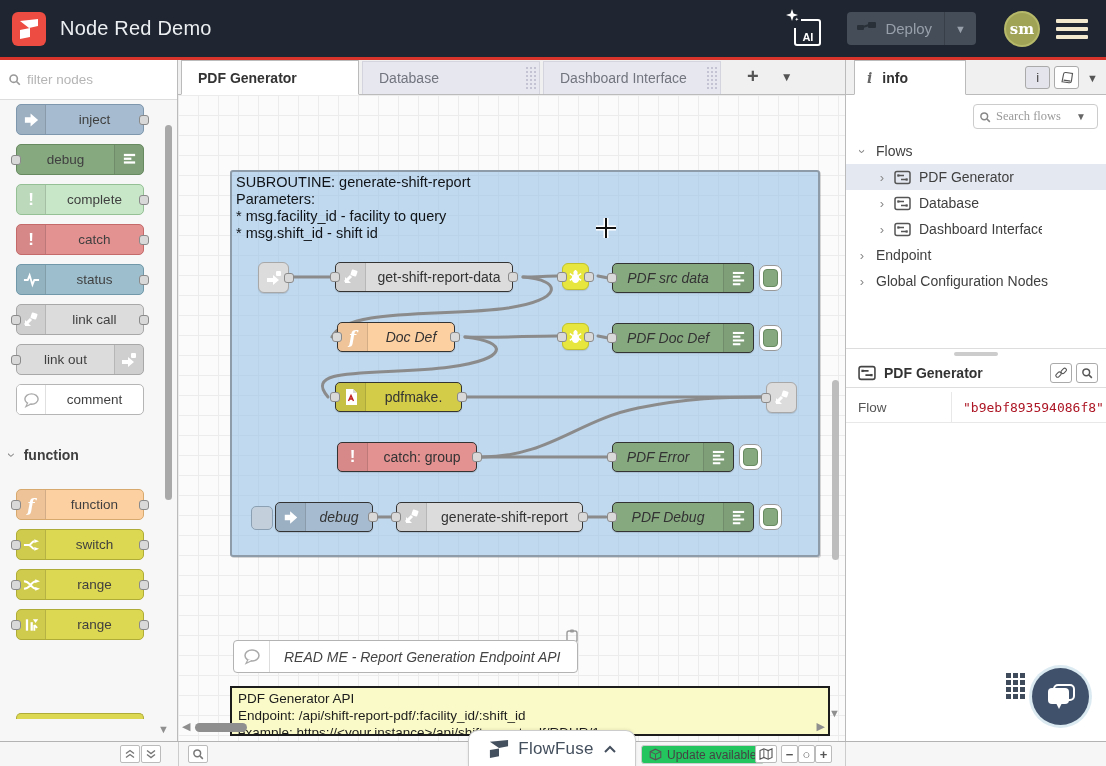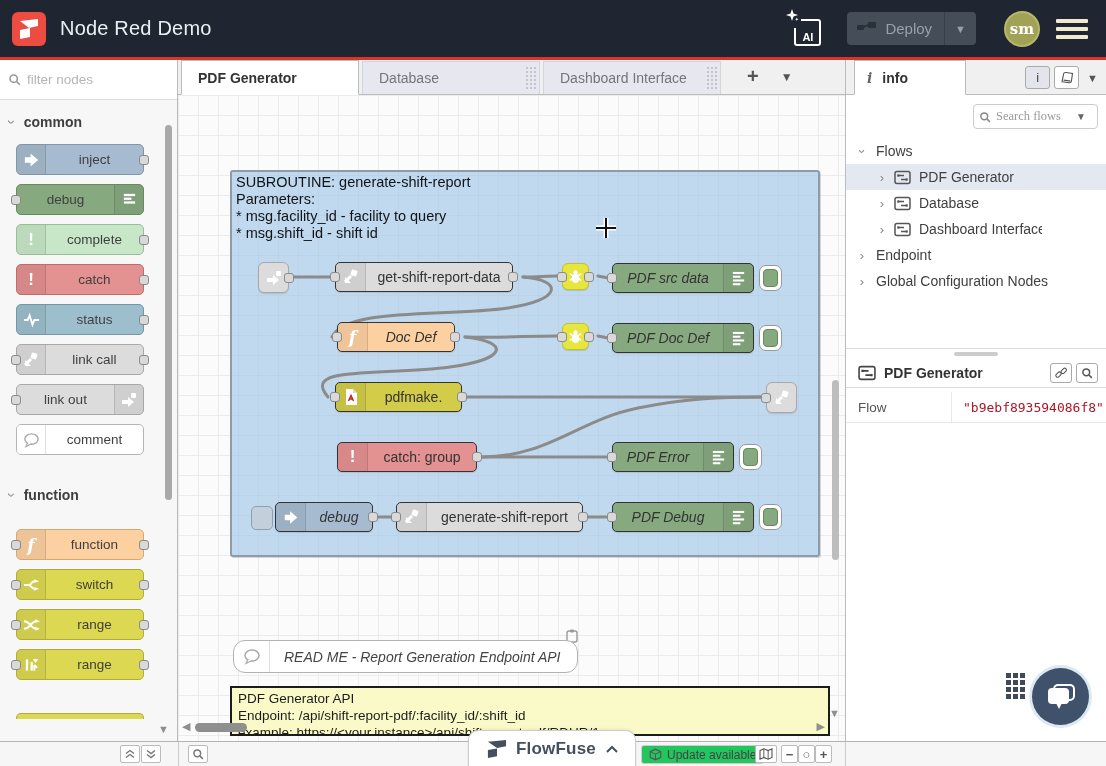--- a/index.html
+++ b/index.html
@@ -73,21 +73,21 @@
   .nicon{width:30px;height:100%;background:rgba(0,0,0,.055);display:flex;align-items:center;justify-content:center;flex:none}
   .nicon.ileft{border-right:1px solid rgba(0,0,0,.12);border-radius:4px 0 0 4px}
   .nicon.iright{border-left:1px solid rgba(0,0,0,.12);border-radius:0 4px 4px 0}
   .sqnode{position:absolute;width:31px;height:31px;border:1px solid #a8a8a8;border-radius:6px;background:#dcdcdc;display:flex;align-items:center;justify-content:center;box-shadow:0 1px 1px rgba(0,0,0,.12)}
   .bugnode{position:absolute;width:27px;height:27px;border:1px solid #c2c22d;border-radius:6px;background:#e6e63e;display:flex;align-items:center;justify-content:center;box-shadow:0 1px 1px rgba(0,0,0,.12)}
   .dbg-toggle{position:absolute;width:23px;height:26px;background:#fff;border:1px solid #999;border-radius:7px}
   .dbg-toggle::after{content:"";position:absolute;left:3px;right:3px;top:3px;bottom:3px;background:#87a980;border:1px solid #678a60;border-radius:4px}
   .inj-btn{position:absolute;width:22px;height:24px;background:#c3d0dc;border:1px solid #8ba0b3;border-radius:5px}
   .glyph-f{color:#fff;font-family:"DejaVu Serif","Liberation Serif",serif;font-style:italic;font-weight:bold;font-size:17px}
   .glyph-ex{color:#fff;font-weight:bold;font-size:17px}
-  .readme{position:absolute;left:55px;top:545px;width:345px;height:33px;background:#fff;border:1px solid #b3b3b3;border-radius:12px;display:flex;align-items:center;font-size:14px;color:#444}
+  .readme{position:absolute;left:55px;top:545px;width:345px;height:33px;background:#fff;border:1px solid #b3b3b3;border-radius:4px;display:flex;align-items:center;font-size:14px;color:#444}
   .readme .ric{width:36px;height:100%;border-right:1px solid #ddd;display:flex;align-items:center;justify-content:center}
   .readme .rlabel{font-style:italic;padding-left:14px;white-space:nowrap}
   .clipicon{position:absolute;left:388px;top:534px}
   .apinote{position:absolute;left:52px;top:591px;width:600px;height:50px;background:#fafac8;border:2px solid #1c1c1c;padding:2px 6px;font-size:13.5px;color:#1c1c1c;line-height:17px;overflow:hidden;white-space:nowrap}
   .crosshair{position:absolute;left:417px;top:122px;width:22px;height:22px;pointer-events:none}
   
   .v-thumb{position:absolute;right:6px;top:285px;width:7px;height:180px;background:#bdbdbd;border-radius:4px}
   .v-down{position:absolute;right:5px;top:612px;color:#8f8f8f;font-size:11px}
   .h-left{position:absolute;left:4px;bottom:8px;color:#8f8f8f;font-size:11px}
   .h-thumb{position:absolute;left:17px;bottom:9px;width:52px;height:9px;background:#8f8f8f;border-radius:5px}
@@ -128,21 +128,21 @@
   .prop-val{padding-left:12px;font-family:"DejaVu Sans Mono","Liberation Mono",monospace;font-size:13px;color:#ad1625}
   .dots{position:absolute;right:80px;bottom:24px;width:20px;height:44px;display:grid;grid-template-columns:repeat(3,5px);grid-auto-rows:5px;gap:2px}
   .dots i{background:#3f4a5a}
   .chat-btn{position:absolute;right:17px;bottom:16px;width:57px;height:57px;border-radius:50%;background:#40526b;display:flex;align-items:center;justify-content:center;cursor:pointer;box-shadow:0 0 0 3px rgba(190,215,230,.55)}
 
   
   .footer{position:absolute;left:0;top:741px;width:1106px;height:25px;background:#f6f6f6;border-top:1px solid #b3b3b3}
   .footer .sep{position:absolute;top:0;bottom:0;width:1px;background:#ccc}
   .fbtn{position:absolute;top:3px;height:18px;border:1px solid #bbb;border-radius:2px;background:#fff;display:flex;align-items:center;justify-content:center;color:#555;font-size:11px;cursor:pointer}
   .flowfuse{position:absolute;left:468px;top:-12px;width:168px;height:37px;background:#fff;border:1px solid #ccc;border-bottom:0;border-radius:10px 10px 0 0;display:flex;align-items:center;justify-content:center;cursor:pointer;box-shadow:0 -1px 3px rgba(0,0,0,.08)}
-  .ff-label{font-size:17px;font-weight:bold;color:#45505e;margin:0 10px 0 8px;letter-spacing:.2px}
+  .ff-label{font-size:17px;font-weight:normal;color:#45505e;margin:0 10px 0 8px;letter-spacing:.2px}
   .update-btn{position:absolute;left:641px;top:3px;height:19px;border:1px solid #ccc;border-radius:3px;background:#22c55e;display:flex;align-items:center;padding:0 7px;font-size:12px;color:#444;cursor:pointer}
   .zoom-lbl{font-size:13px;font-weight:bold}
 </style>
 </head>
 <body>
 
 <div class="page">
 
   <div class="header">
     <div class="logo-tile">
@@ -190,24 +190,20 @@
 
   <div class="palette">
     <div class="filter-row">
       <svg width="13" height="13" viewBox="0 0 16 16">
           <circle cx="7" cy="7" r="4.5" fill="none" stroke="#999" stroke-width="2"></circle>
           <path d="M10.5 10.5 L14.5 14.5" stroke="#999" stroke-width="2"></path>
         </svg>
       <input placeholder="filter nodes" style="">
     </div>
 
-    <div class="cat-header">
-      <span class="cat-chevron">›</span>
-      <span>common</span>
-    </div>
 
     <div class="pnode n-inject" style="margin-top:4px">
       <span class="picon ileft">
           <svg width="17" height="16" viewBox="0 0 18 16">
             <path d="M2 5 h6 v-4 l8 7 -8 7 v-4 h-6 z" fill="#fff"></path>
           </svg>
         </span>
       <span class="plabel">inject</span>
       <span class="port pr"></span>
     </div>

